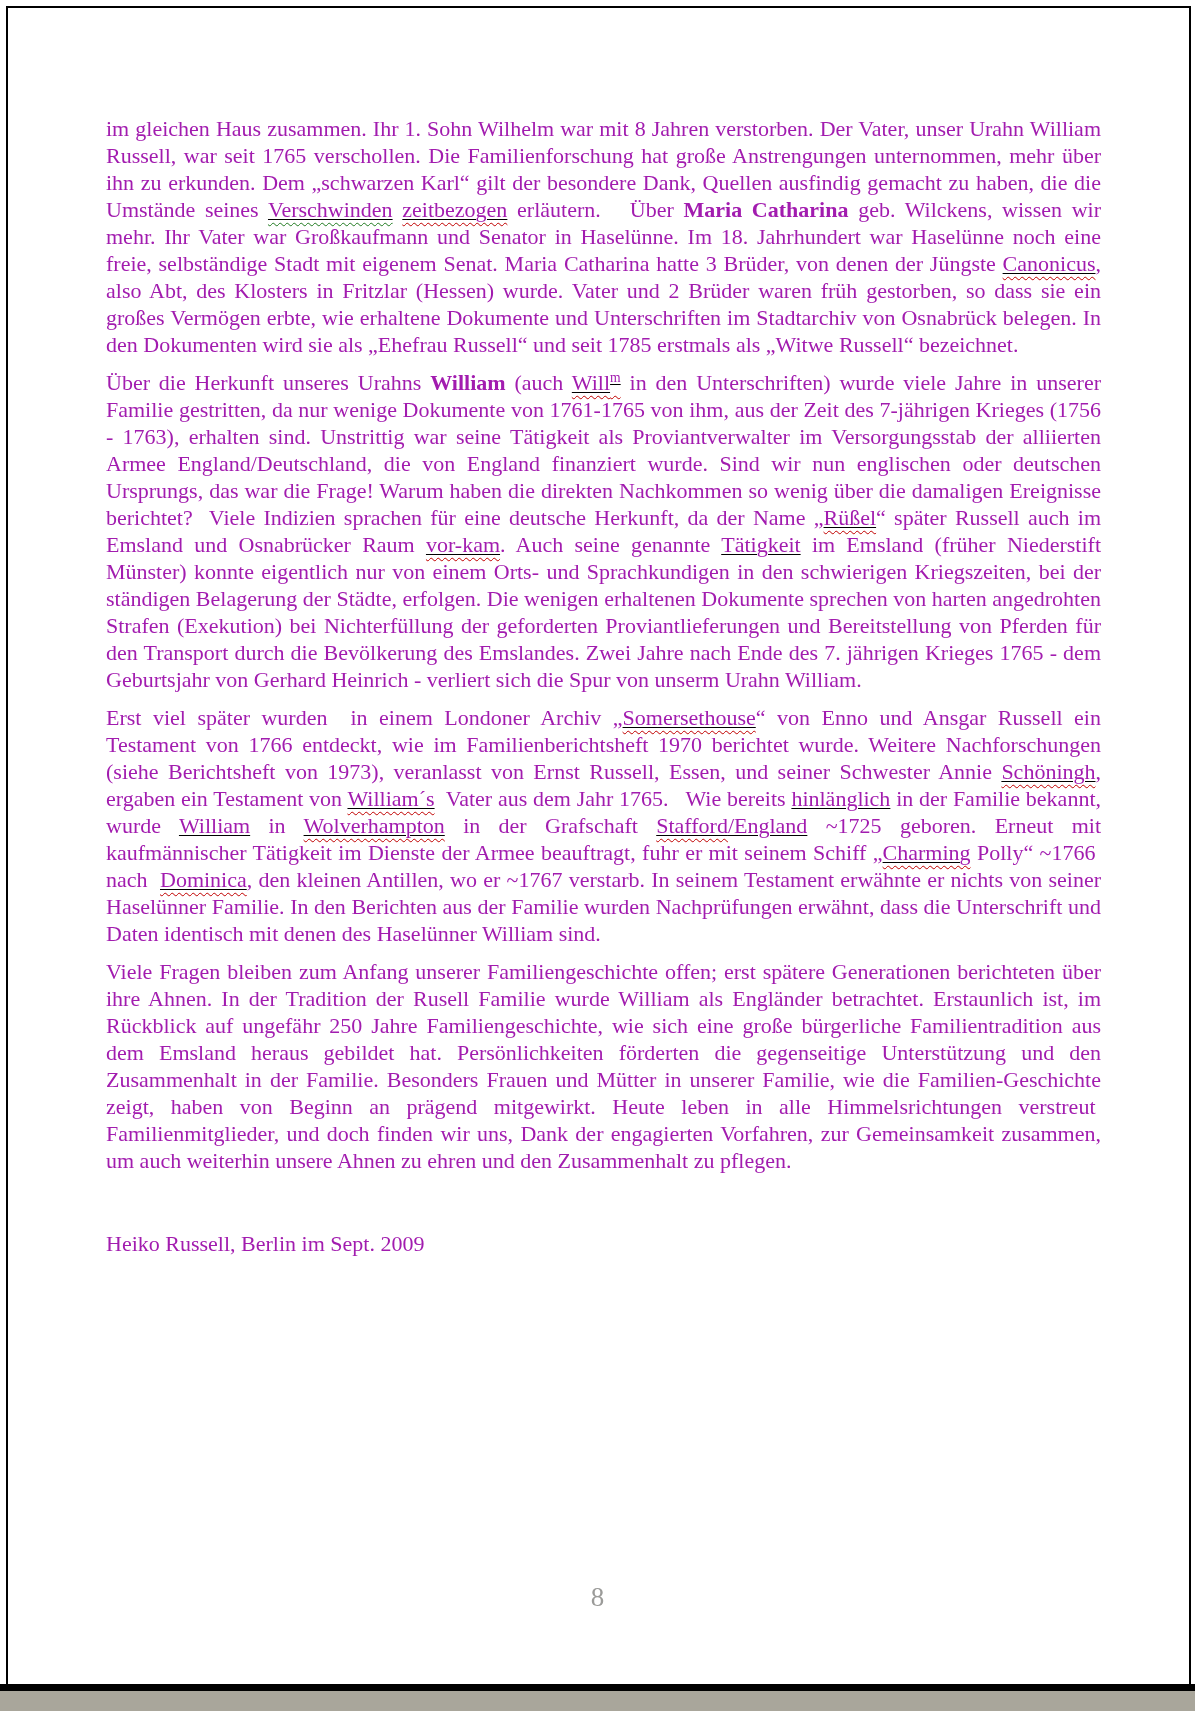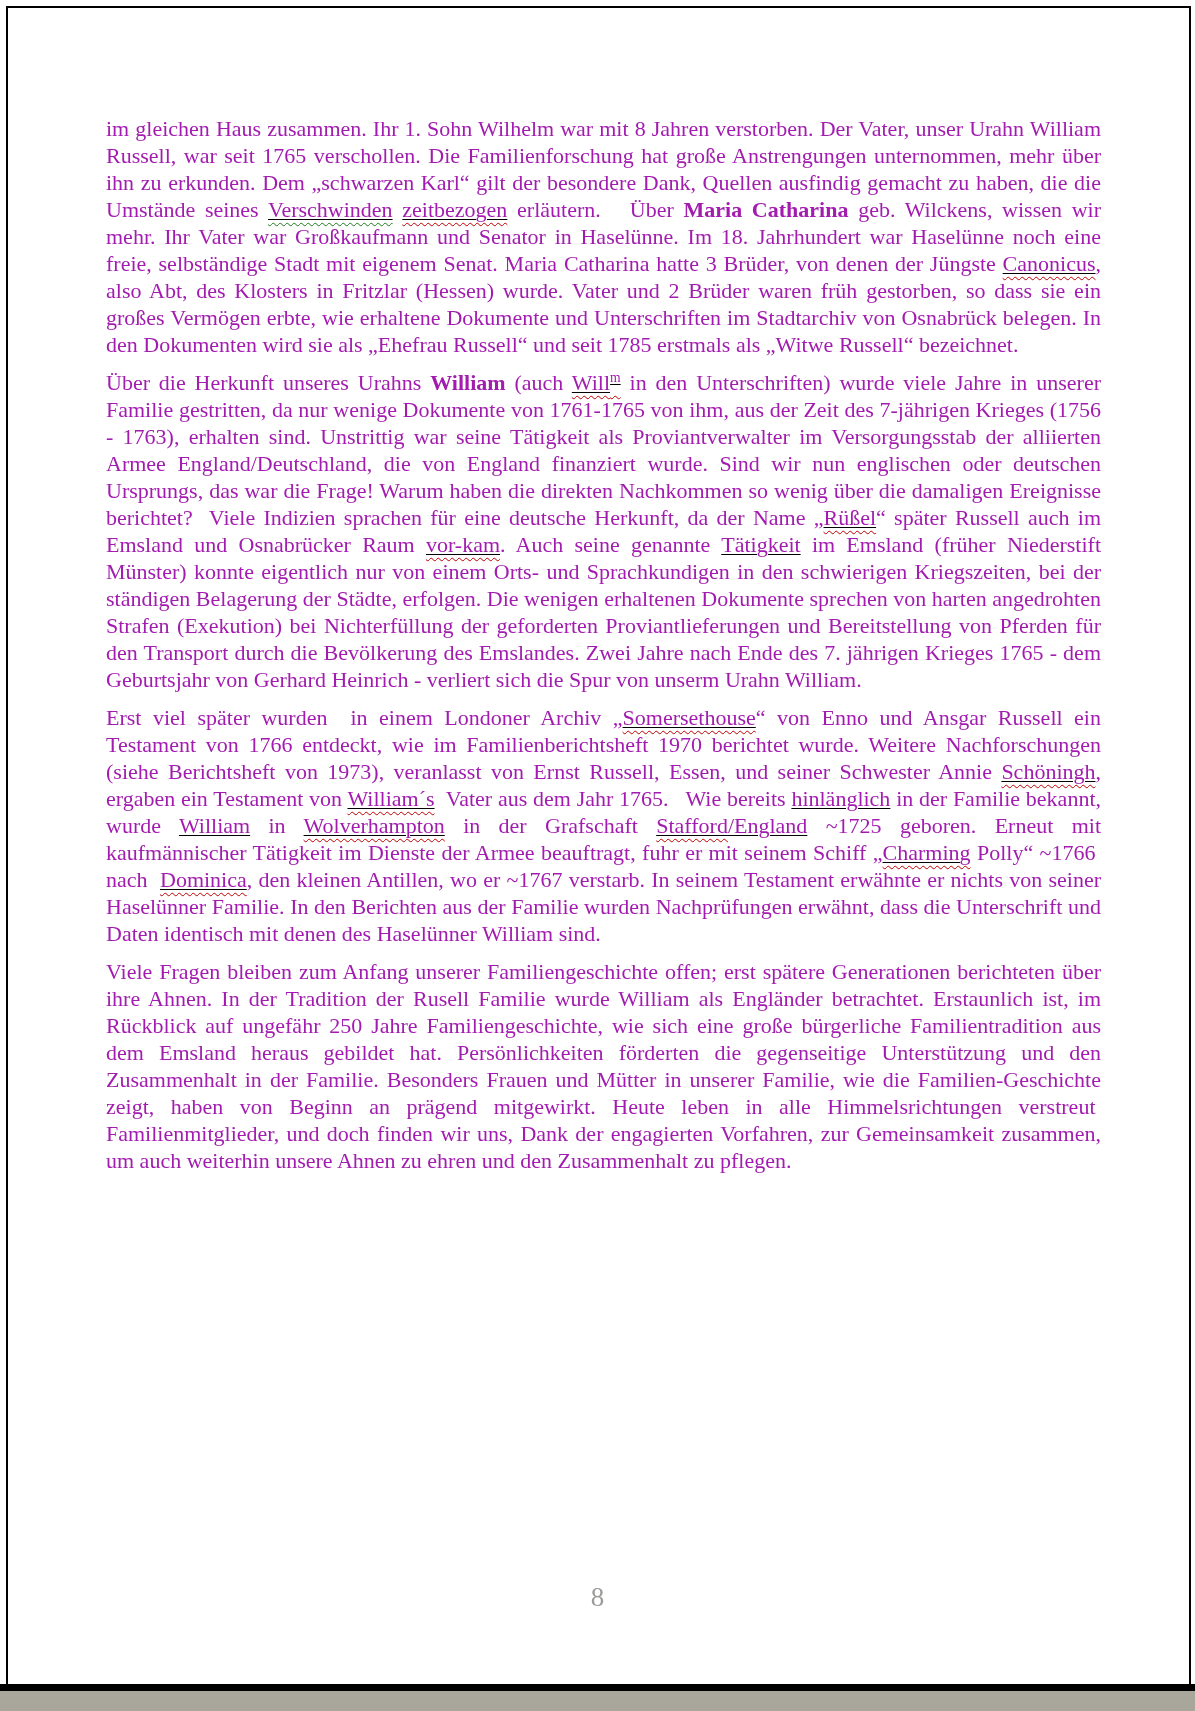--- a/index.html
+++ b/index.html
@@ -85,19 +85,20 @@
 <body>
 
 <div class="screen">
   <div class="frame"></div>
 
   <div class="doc-body">
       <p class="para"><span>im gleichen Haus zusammen. Ihr 1. Sohn Wilhelm war mit 8 Jahren verstorben. Der Vater, unser Urahn William Russell, war seit 1765 verschollen. Die Familienforschung hat große Anstrengungen unternommen, mehr über ihn zu erkunden. Dem „schwarzen Karl“ gilt der besondere Dank, Quellen ausfindig gemacht zu haben, die die Umstände seines </span><span class="sq-green"><span class="ul">Verschwinden</span></span><span> </span><span class="sq-red"><span class="ul">zeitbezogen</span></span><span> erläutern.&nbsp;&nbsp; Über </span><span class="bold">Maria Catharina</span><span> geb. Wilckens, wissen wir mehr. Ihr Vater war Großkaufmann und Senator in Haselünne. Im 18. Jahrhundert war Haselünne noch eine freie, selbständige Stadt mit eigenem Senat. Maria Catharina hatte 3 Brüder, von denen der Jüngste </span><span class="sq-red"><span class="ul">Canonicus</span></span><span>, also Abt, des Klosters in Fritzlar (Hessen) wurde. Vater und 2 Brüder waren früh gestorben, so dass sie ein großes Vermögen erbte, wie erhaltene Dokumente und Unterschriften im Stadtarchiv von Osnabrück belegen. In den Dokumenten wird sie als „Ehefrau Russell“ und seit 1785 erstmals als „Witwe Russell“ bezeichnet.</span></p>
       <p class="para"><span>Über die Herkunft unseres Urahns </span><span class="bold">William</span><span> (auch </span><span class="sq-red"><span class="ul">Will</span></span><span class="sq-red"><sup class="ul">m</sup></span><span> in den Unterschriften) wurde viele Jahre in unserer Familie gestritten, da nur wenige Dokumente von 1761-1765 von ihm, aus der Zeit des 7-jährigen Krieges (1756 - 1763), erhalten sind. Unstrittig war seine Tätigkeit als Proviantverwalter im Versorgungsstab der alliierten Armee England/Deutschland, die von England finanziert wurde. Sind wir nun englischen oder deutschen Ursprungs, das war die Frage! Warum haben die direkten Nachkommen so wenig über die damaligen Ereignisse berichtet?&nbsp; Viele Indizien sprachen für eine deutsche Herkunft, da der Name „</span><span class="sq-red"><span class="ul">Rüßel</span></span><span>“ später Russell auch im Emsland und Osnabrücker Raum </span><span class="sq-red"><span class="ul">vor-kam</span></span><span>. Auch seine genannte </span><span class="ul">Tätigkeit</span><span> im Emsland (früher Niederstift Münster) konnte eigentlich nur von einem Orts- und Sprachkundigen in den schwierigen Kriegszeiten, bei der ständigen Belagerung der Städte, erfolgen. Die wenigen erhaltenen Dokumente sprechen von harten angedrohten Strafen (Exekution) bei Nichterfüllung der geforderten Proviantlieferungen und Bereitstellung von Pferden für den Transport durch die Bevölkerung des Emslandes. Zwei Jahre nach Ende des 7. jährigen Krieges 1765 - dem Geburtsjahr von Gerhard Heinrich - verliert sich die Spur von unserm Urahn William.</span></p>
       <p class="para"><span>Erst viel später wurden&nbsp; in einem Londoner Archiv „</span><span class="sq-red"><span class="ul">Somersethouse</span></span><span>“ von Enno und Ansgar Russell ein Testament von 1766 entdeckt, wie im Familienberichtsheft 1970 berichtet wurde. Weitere Nachforschungen (siehe Berichtsheft von 1973), veranlasst von Ernst Russell, Essen, und seiner Schwester Annie </span><span class="sq-red"><span class="ul">Schöningh</span></span><span>, ergaben ein Testament von </span><span class="sq-red"><span class="ul">William´s</span></span><span>&nbsp; Vater aus dem Jahr 1765.&nbsp;&nbsp; Wie bereits </span><span class="ul">hinlänglich</span><span> in der Familie bekannt, wurde </span><span class="ul">William</span><span> in </span><span class="sq-red"><span class="ul">Wolverhampton</span></span><span> in der Grafschaft </span><span class="sq-red"><span class="ul">Stafford</span></span><span class="ul">/England</span><span> ~1725 geboren. Erneut mit kaufmännischer Tätigkeit im Dienste der Armee beauftragt, fuhr er mit seinem Schiff „</span><span class="sq-red"><span class="ul">Charming</span></span><span> Polly“ ~1766&nbsp; nach&nbsp; </span><span class="sq-red"><span class="ul">Dominica</span></span><span>, den kleinen Antillen, wo er ~1767 verstarb. In seinem Testament erwähnte er nichts von seiner Haselünner Familie. In den Berichten aus der Familie wurden Nachprüfungen erwähnt, dass die Unterschrift und Daten identisch mit denen des Haselünner William sind.</span></p>
       <p class="para"><span>Viele Fragen bleiben zum Anfang unserer Familiengeschichte offen; erst spätere Generationen berichteten über ihre Ahnen. In der Tradition der Rusell Familie wurde William als Engländer betrachtet. Erstaunlich ist, im Rückblick auf ungefähr 250 Jahre Familiengeschichte, wie sich eine große bürgerliche Familientradition aus dem Emsland heraus gebildet hat. Persönlichkeiten förderten die gegenseitige Unterstützung und den Zusammenhalt in der Familie. Besonders Frauen und Mütter in unserer Familie, wie die Familien-Geschichte zeigt, haben von Beginn an prägend mitgewirkt. Heute leben in alle Himmelsrichtungen verstreut&nbsp; Familienmitglieder, und doch finden wir uns, Dank der engagierten Vorfahren, zur Gemeinsamkeit zusammen, um auch weiterhin unsere Ahnen zu ehren und den Zusammenhalt zu pflegen.</span></p>
+      <p class="para signature"><span>Heiko Russell, Berlin im Sept. 2009</span></p>
     </div>
 
   <div class="page-number">8</div>
 
   <div class="bottom-edge"></div>
   <div class="scan-band"></div>
 </div>
 
 </body></html>

